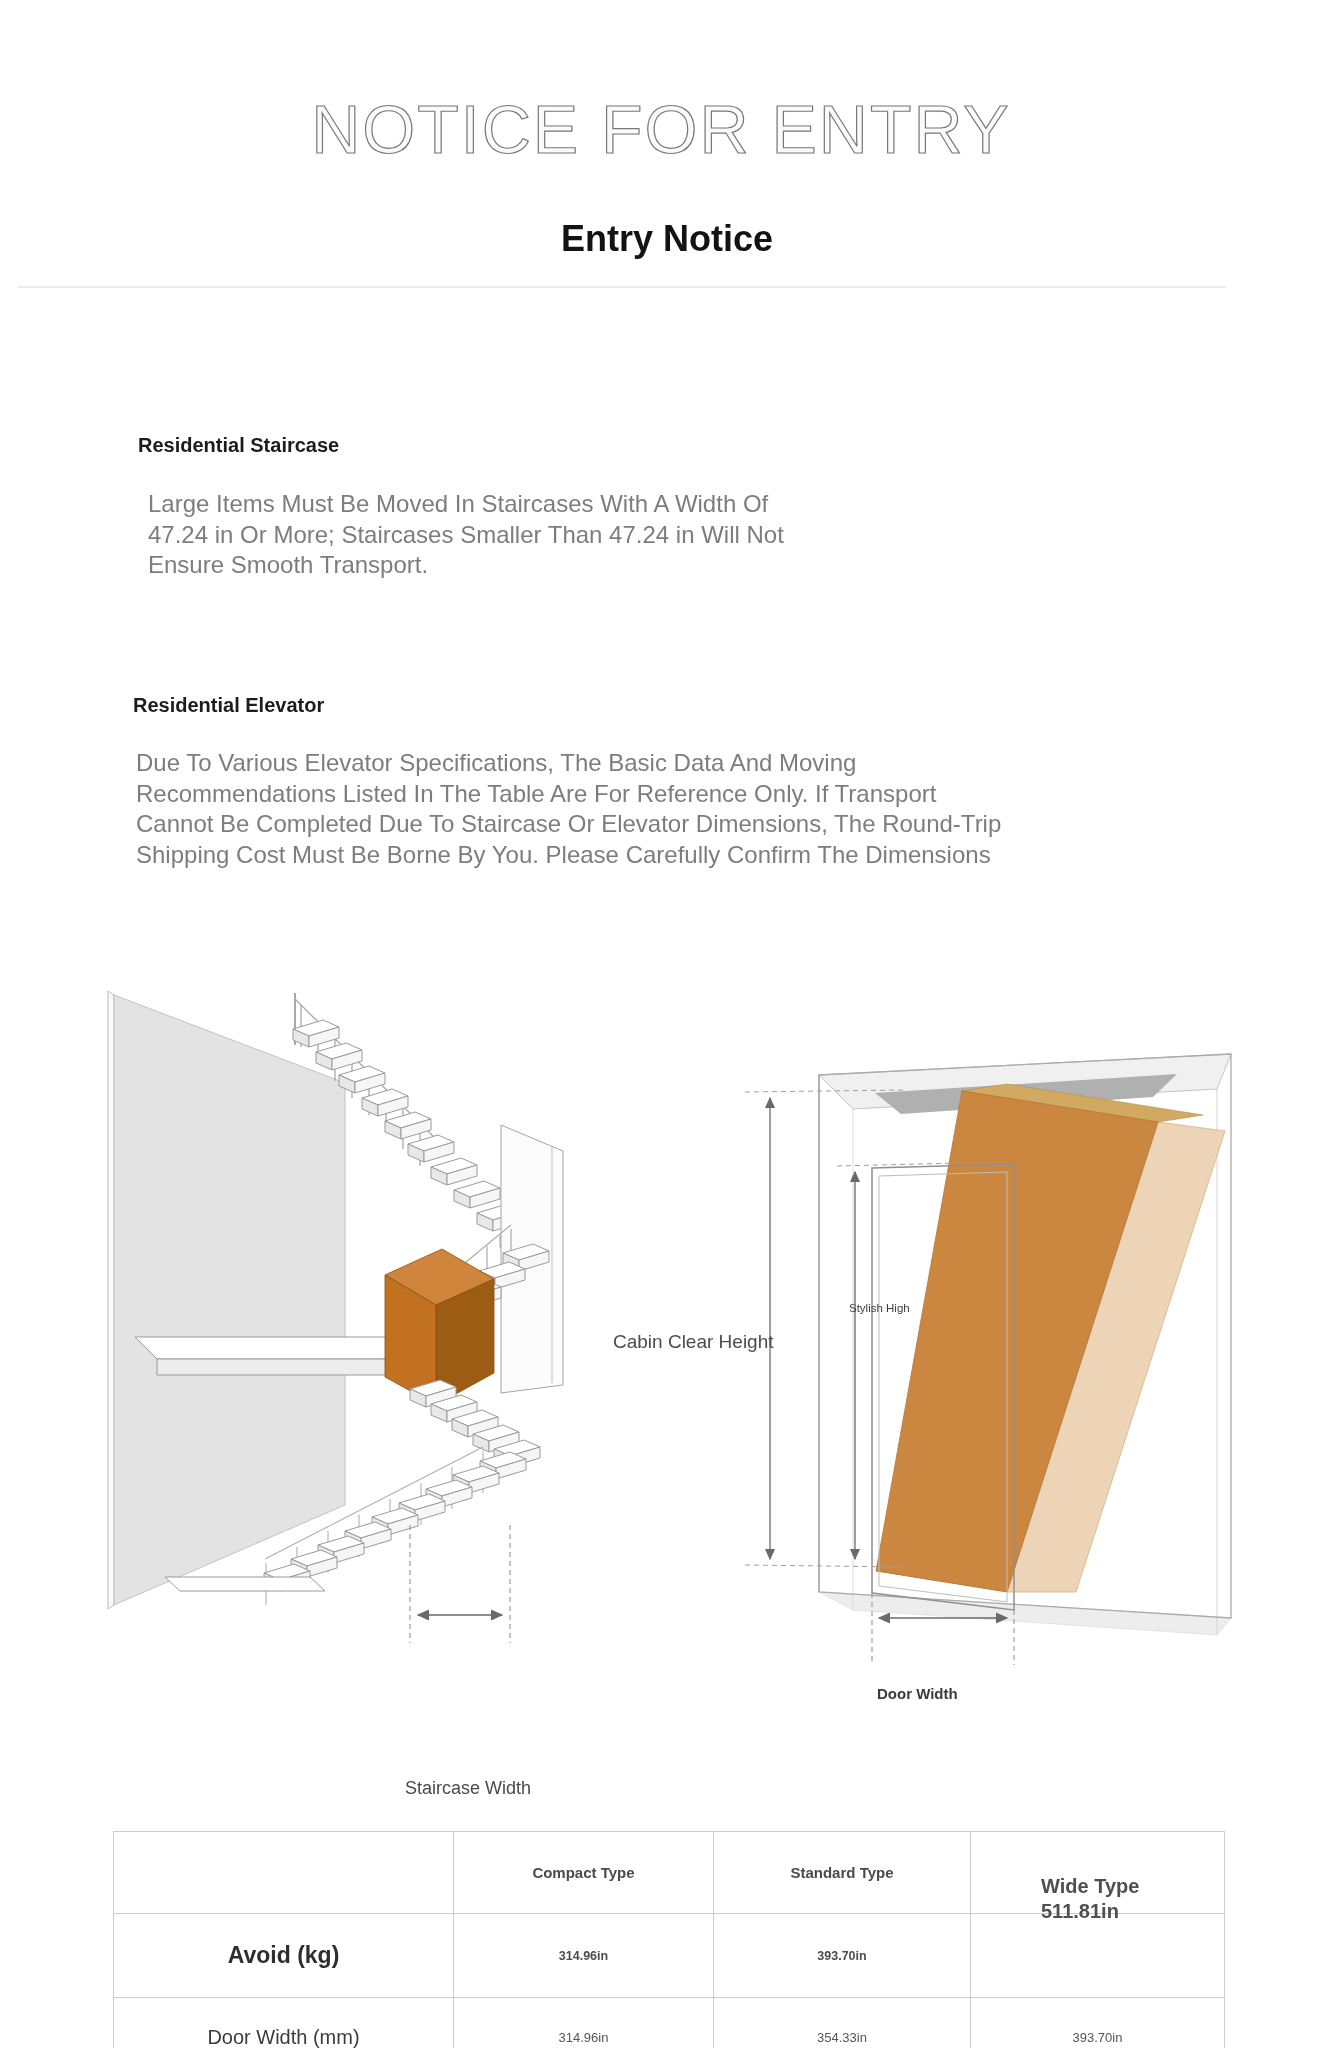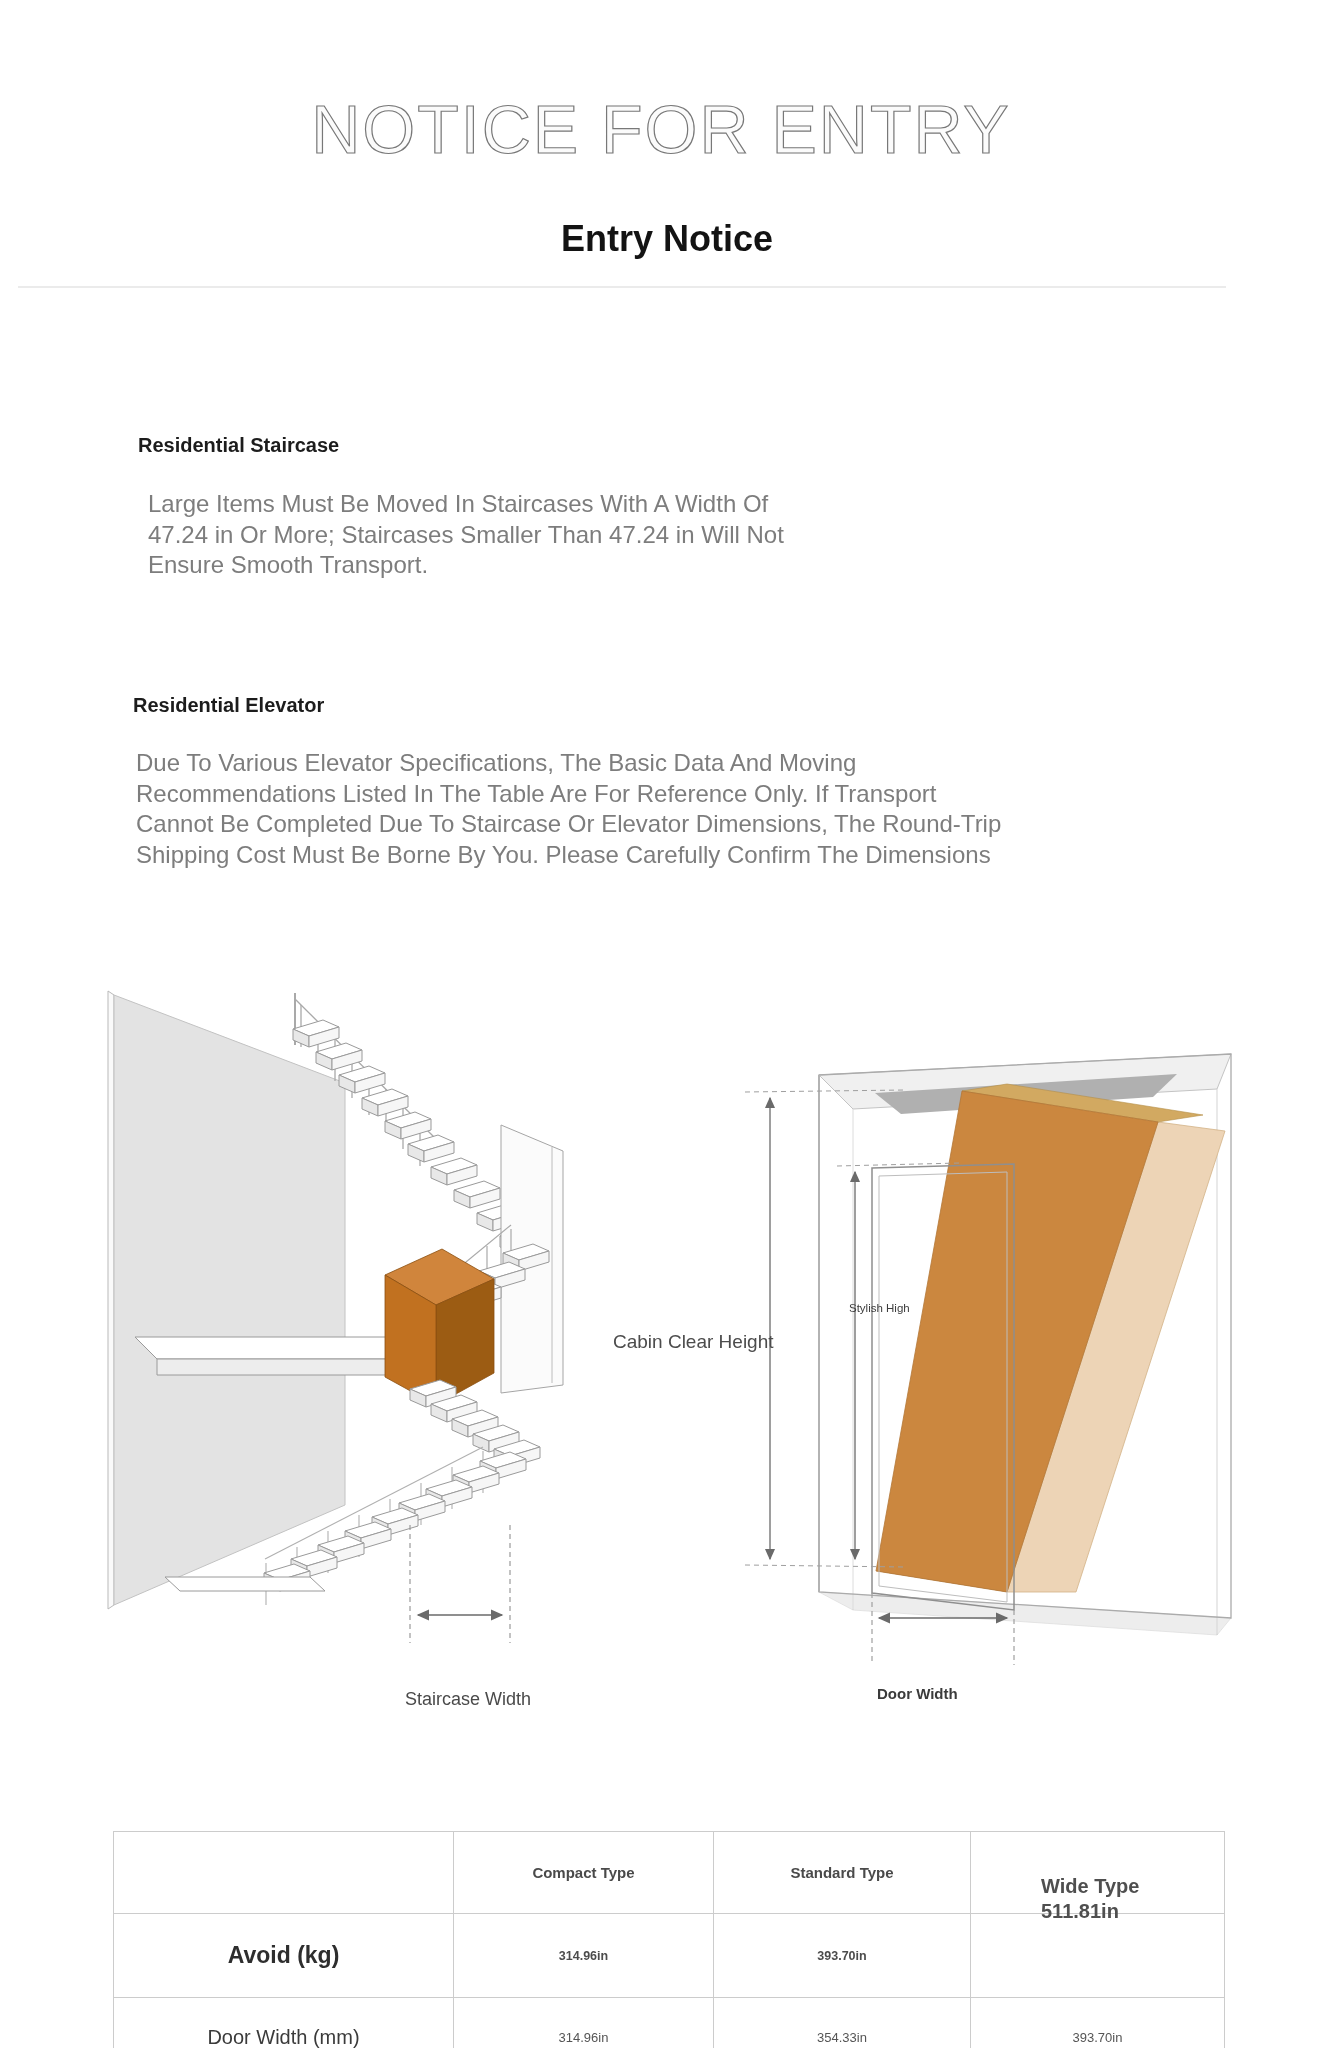--- a/index.html
+++ b/index.html
@@ -23,21 +23,21 @@
   .h-stair{left:138px;top:433px;}
   .h-elev{left:133px;top:693px;}
   .para{position:absolute;font-size:24px;line-height:30.5px;color:#7d7d7d;}
   .p-stair{left:136px;top:489px;margin-left:12px;}
   .p-elev{left:136px;top:748px;}
   
   .fig{position:absolute;}
   .fig-stairs{left:105px;top:985px;width:470px;height:665px;}
   .fig-elev{left:725px;top:1035px;width:510px;height:645px;}
   .lbl{position:absolute;color:#4a4a4a;margin-top:18px;}
-  .lbl-sw{left:398px;top:1671px;width:140px;text-align:center;font-size:18px;}
+  .lbl-sw{left:398px;top:1760px;width:140px;text-align:center;font-size:18px;}
   .lbl-cch{left:613px;top:1313px;font-size:19px;color:#4c4c4c;}
   .lbl-sh{left:849px;top:1284px;font-size:11.5px;color:#3d3d3d;}
   .lbl-dw{left:877px;top:1667px;font-size:15px;font-weight:bold;color:#3b3b3b;}
   
   table.spec{
     position:absolute;left:113px;top:1831px;width:1111px;
     border-collapse:collapse;table-layout:fixed;background:#fff;
   }
   table.spec th,table.spec td{
     border:1px solid #cccccc;text-align:center;vertical-align:middle;

